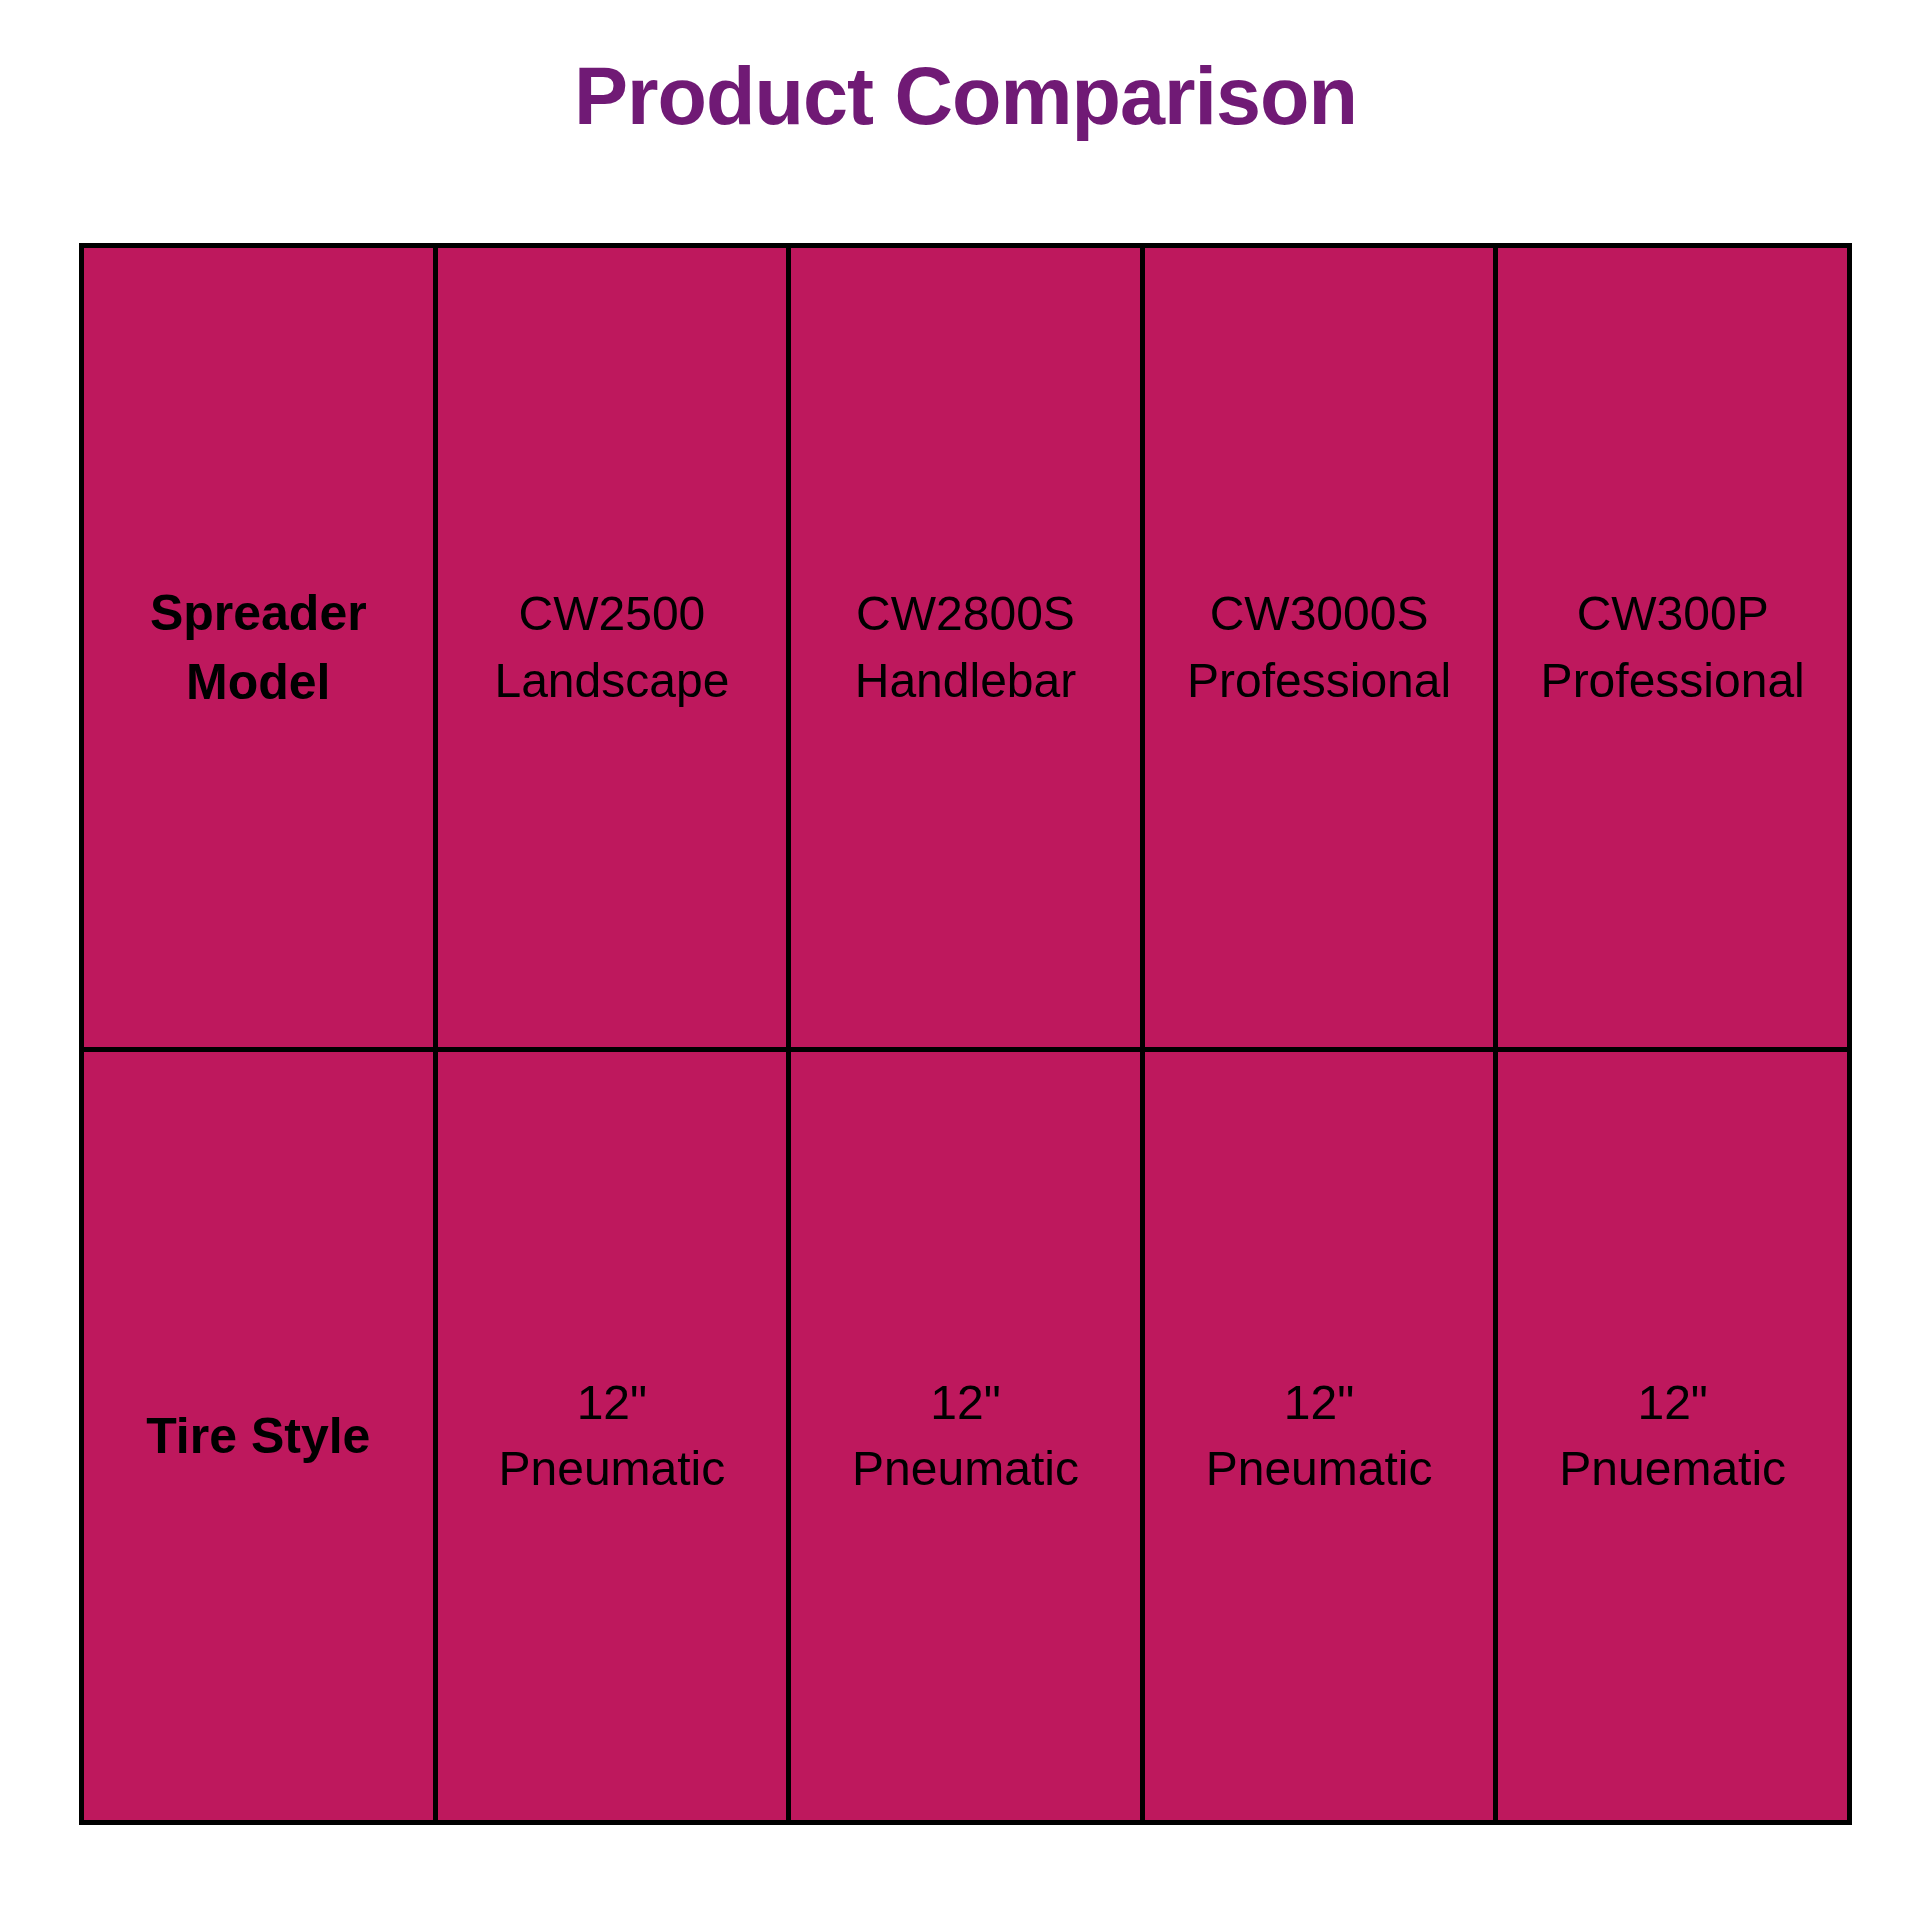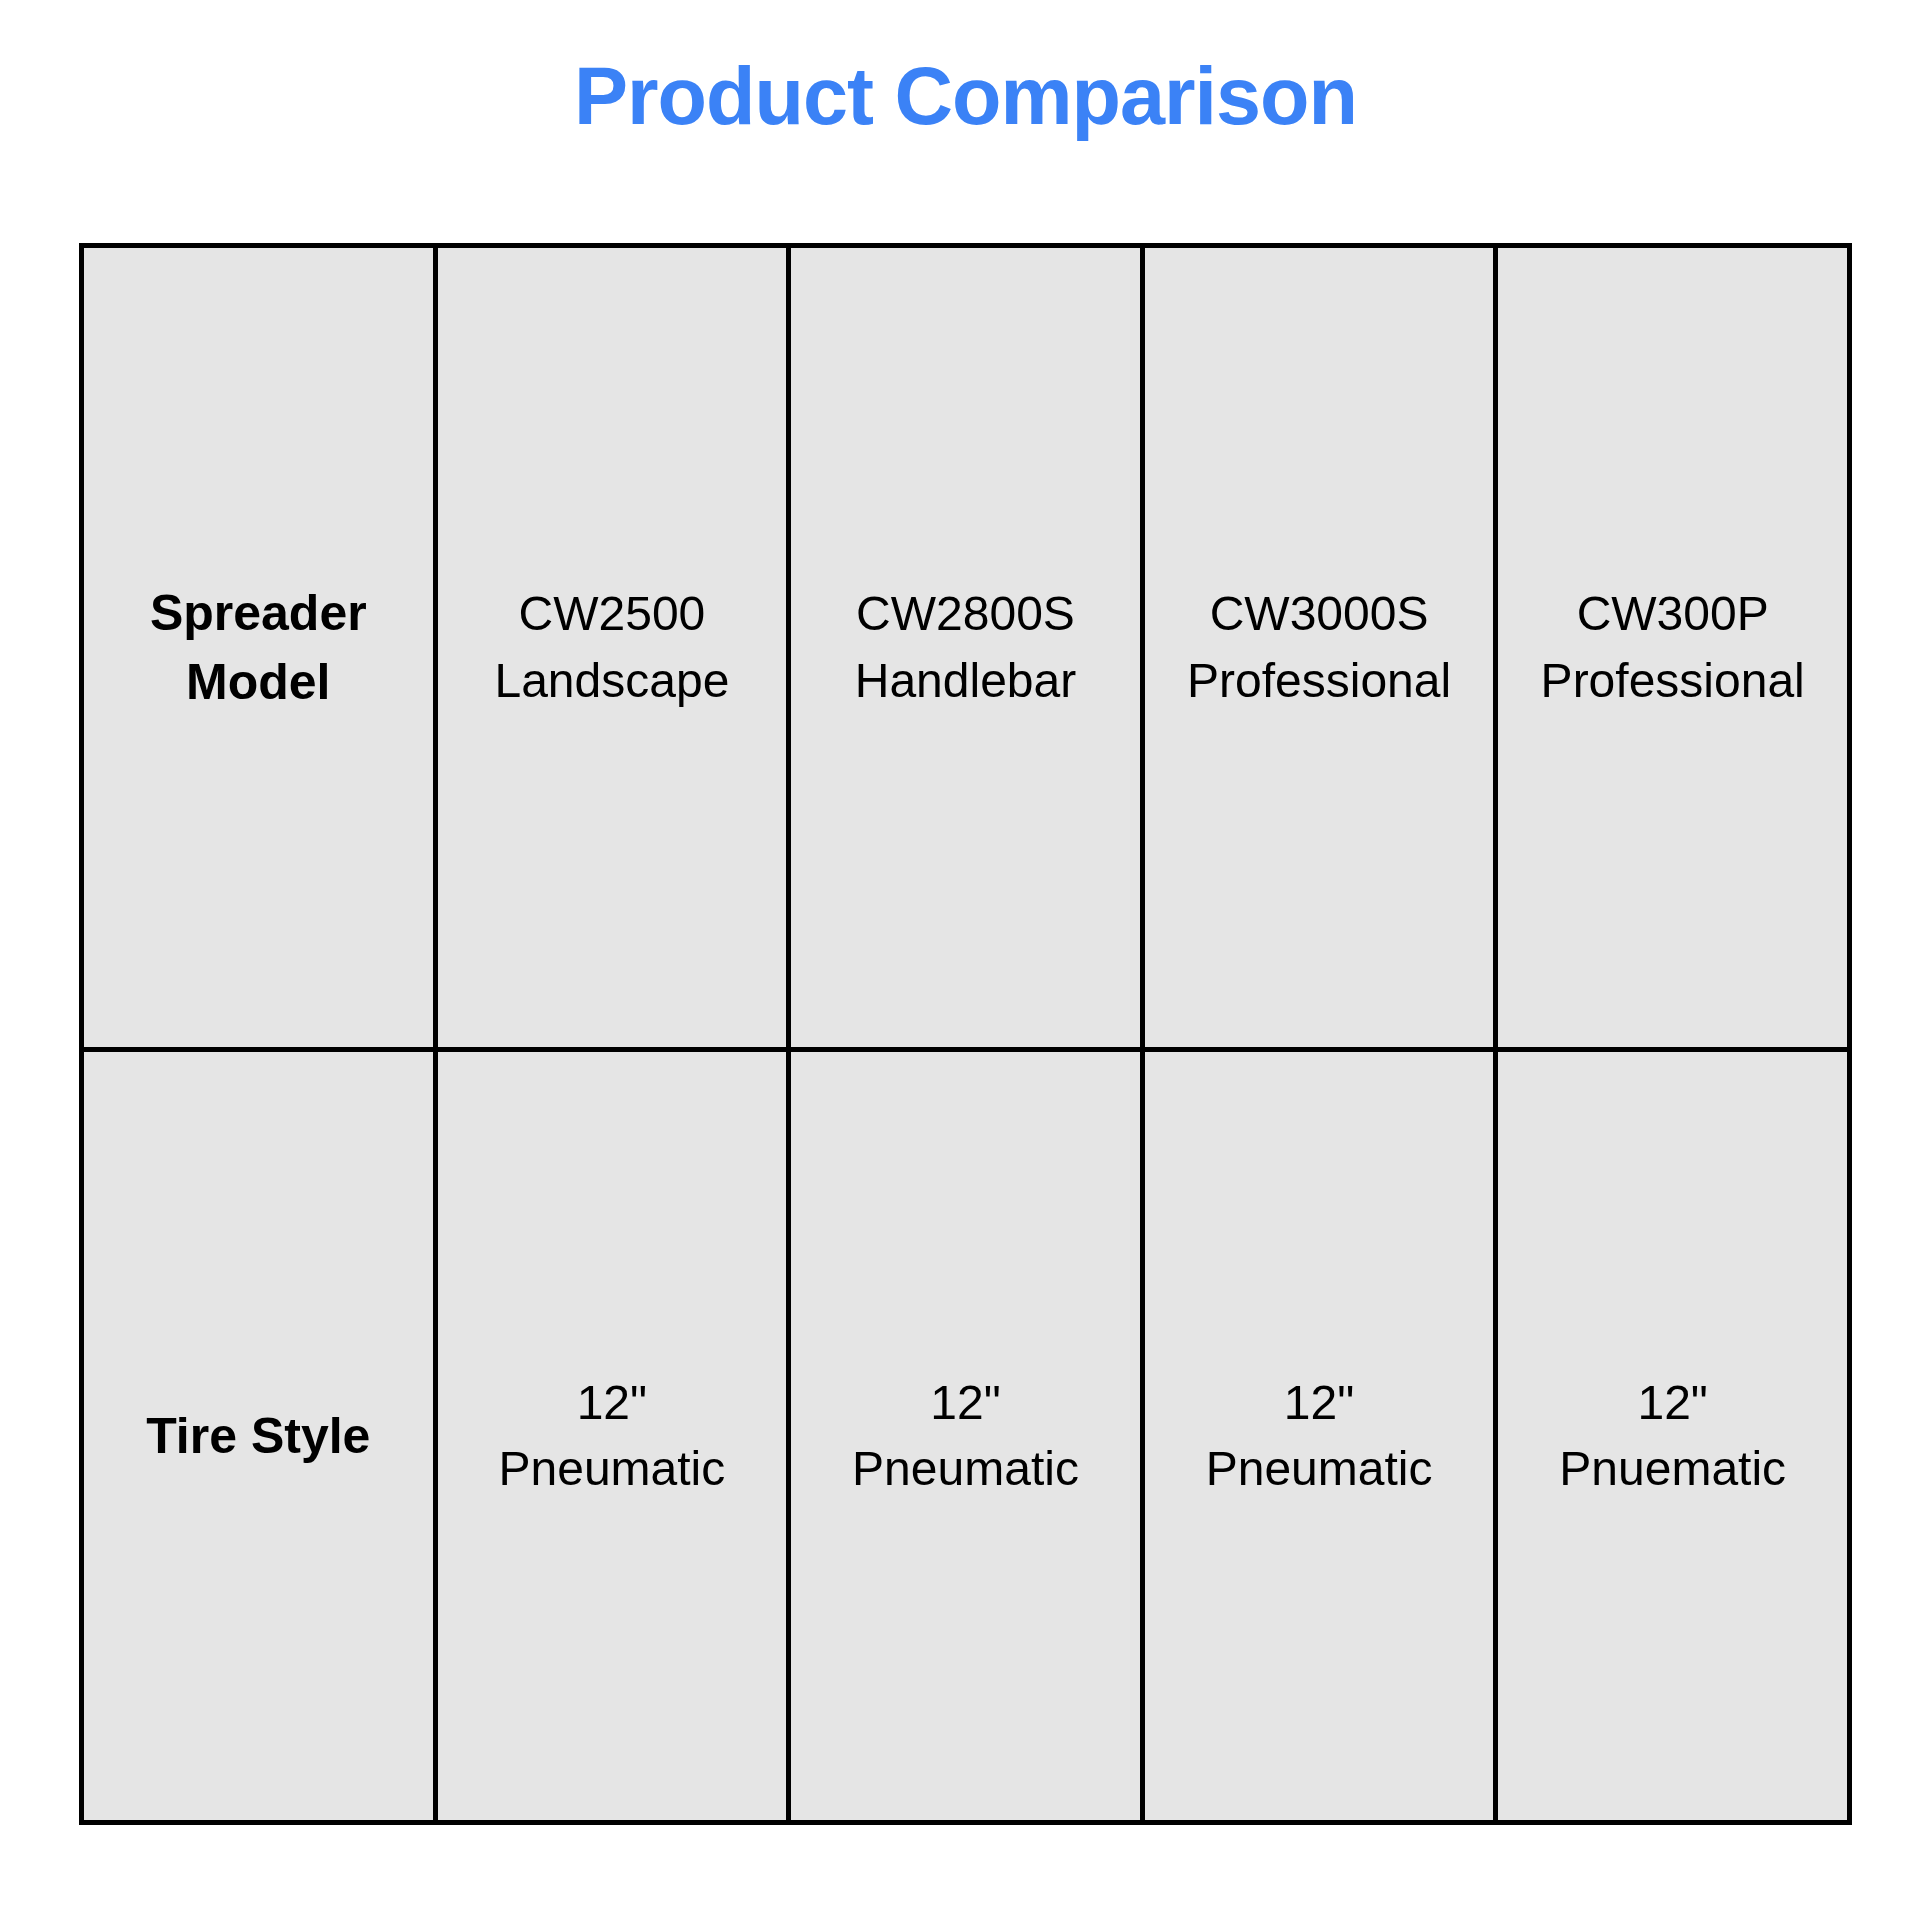--- a/index.html
+++ b/index.html
@@ -17,41 +17,41 @@
   }
   .page-title {
     position: absolute;
     top: 50px;
     left: 0;
     width: 1931px;
     text-align: center;
     font-size: 81px;
     font-weight: 700;
     letter-spacing: -1px;
-    color: #3b82f6;
+    color: #701a75;
   }
   table.comparison {
     position: absolute;
     left: 79px;
     top: 243px;
     width: 1773px;
     height: 1582px;
     border-collapse: collapse;
     table-layout: fixed;
   }
   table.comparison td {
     border: 5.8px solid #000000;
     text-align: center;
     vertical-align: middle;
     font-size: 48px;
     line-height: 1.38;
     color: #000000;
     white-space: pre-line;
     padding: 0 11.6px;
-    background: #e5e5e5;
+    background: #be185d;
   }
   table.comparison td.rowhead {
     font-weight: 700;
     font-size: 50px;
   }
 </style>
 </head>
 <body>
 
 <div class="page">

